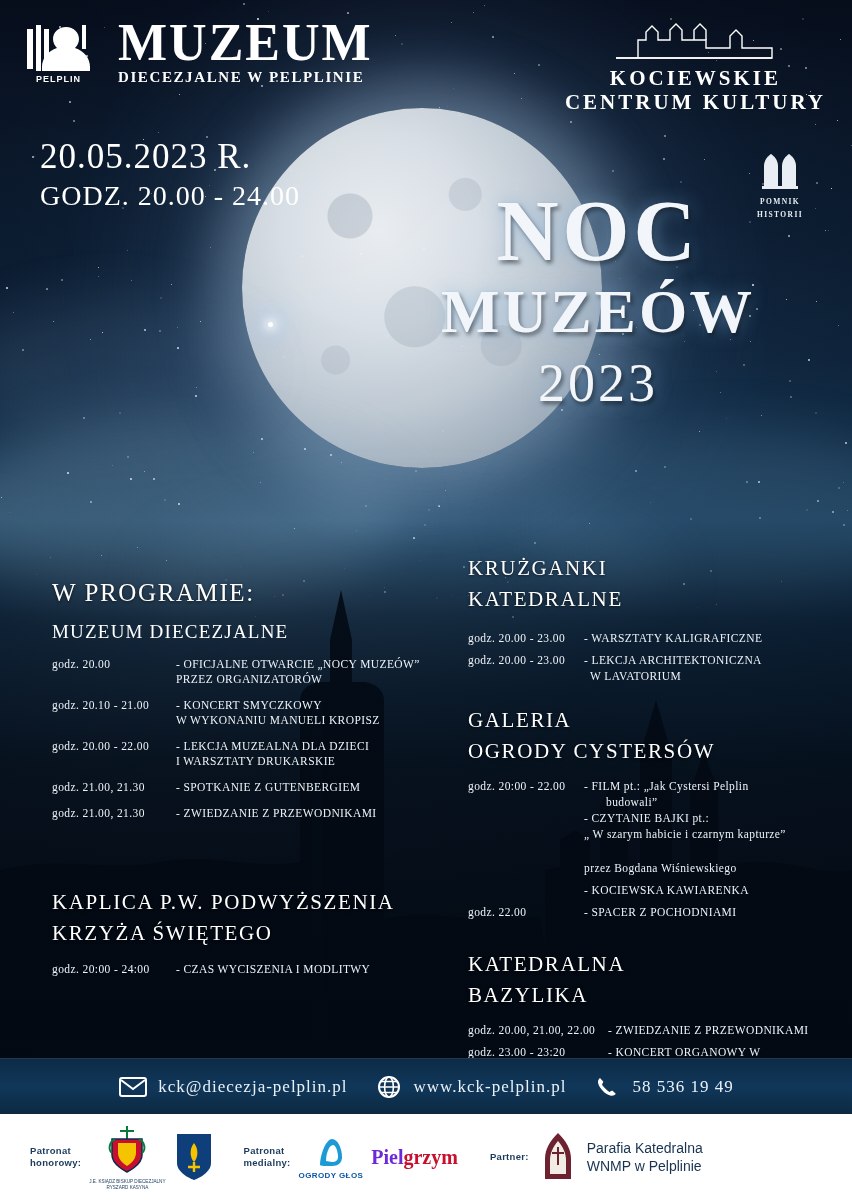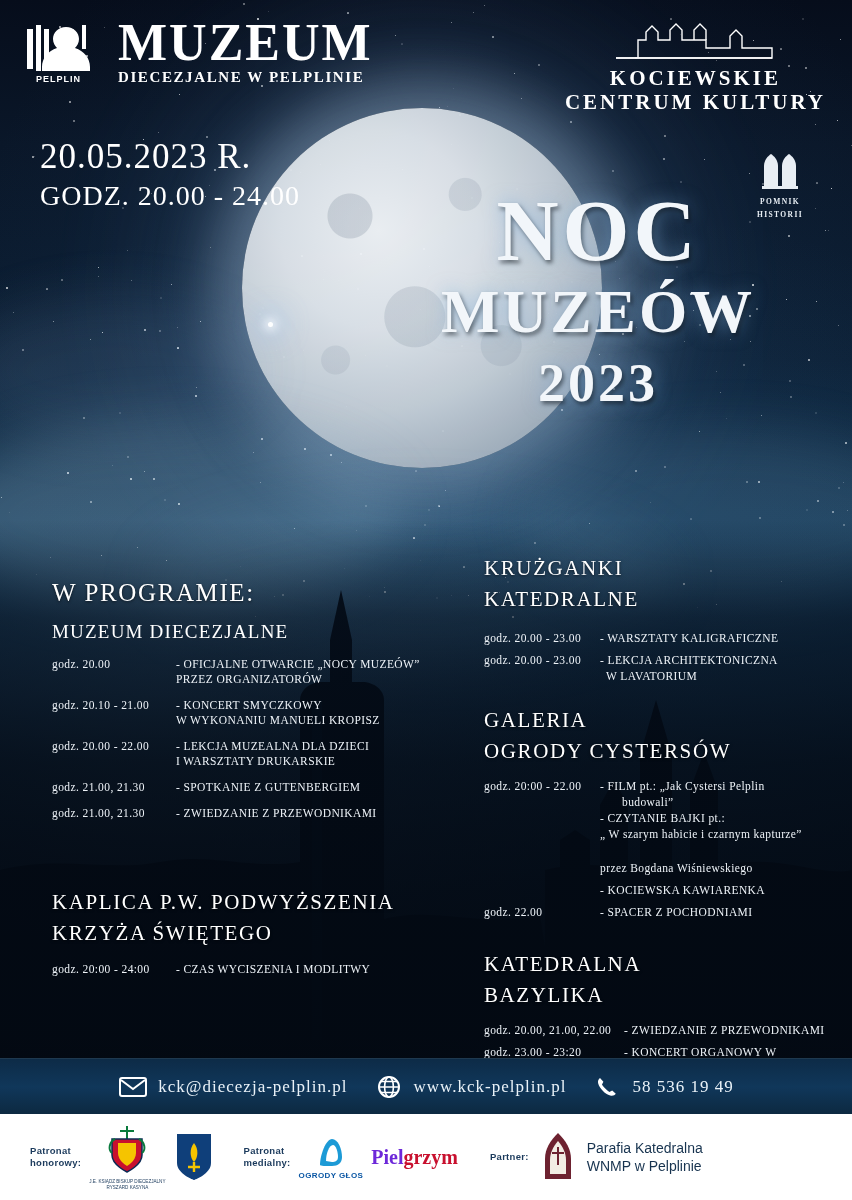--- a/index.html
+++ b/index.html
@@ -90,27 +90,27 @@
   .bigtitle{position:absolute;left:378px;top:188px;width:440px;text-align:center;}
   .bigtitle .t1{
     font-size:86px;font-weight:bold;letter-spacing:4px;line-height:86px;
     color:#f2f6fa;text-shadow:0 0 18px rgba(120,170,215,.55), 2px 3px 4px rgba(0,0,0,.55);
   }
   .bigtitle .t2{
     font-size:62px;font-weight:bold;letter-spacing:3px;line-height:66px;margin-top:4px;
     color:#f2f6fa;text-shadow:0 0 18px rgba(120,170,215,.55), 2px 3px 4px rgba(0,0,0,.55);
   }
   .bigtitle .t3{
-    font-size:54px;font-weight:bold;letter-spacing:3px;line-height:58px;margin-top:10px;
+    font-size:54px;font-weight:normal;letter-spacing:3px;line-height:58px;margin-top:10px;
     color:#f2f6fa;text-shadow:0 0 18px rgba(120,170,215,.55), 2px 3px 4px rgba(0,0,0,.55);
   }
 
   
   .prog-left{position:absolute;left:52px;top:578px;width:380px;}
-  .prog-right{position:absolute;left:484px;top:556px;width:360px;}
+  .prog-right{position:absolute;left:468px;top:556px;width:360px;}
 
   .sec-title{
     font-size:25px;letter-spacing:1.6px;color:#fff;line-height:29px;margin-bottom:6px;
     text-shadow:0 1px 3px rgba(0,0,0,.6);
   }
   .sec-title.small{font-size:21px;line-height:25px;}
   .sub-title{font-size:19px;letter-spacing:1.2px;color:#fff;margin:14px 0 14px 0;}
 
   .row{display:flex;font-size:11.5px;line-height:15px;margin-bottom:11px;letter-spacing:.4px;}
   .row .time{width:124px;flex:0 0 124px;color:#eef3f8;font-family:"Liberation Serif",serif;}

